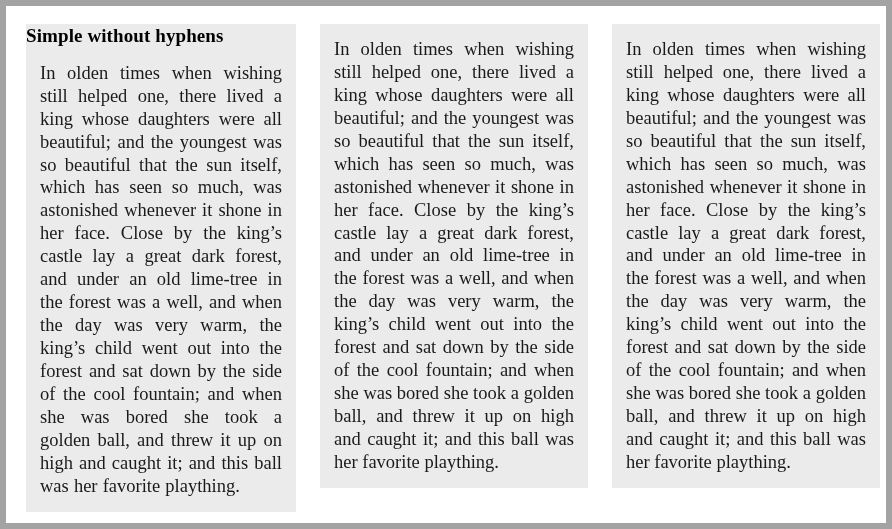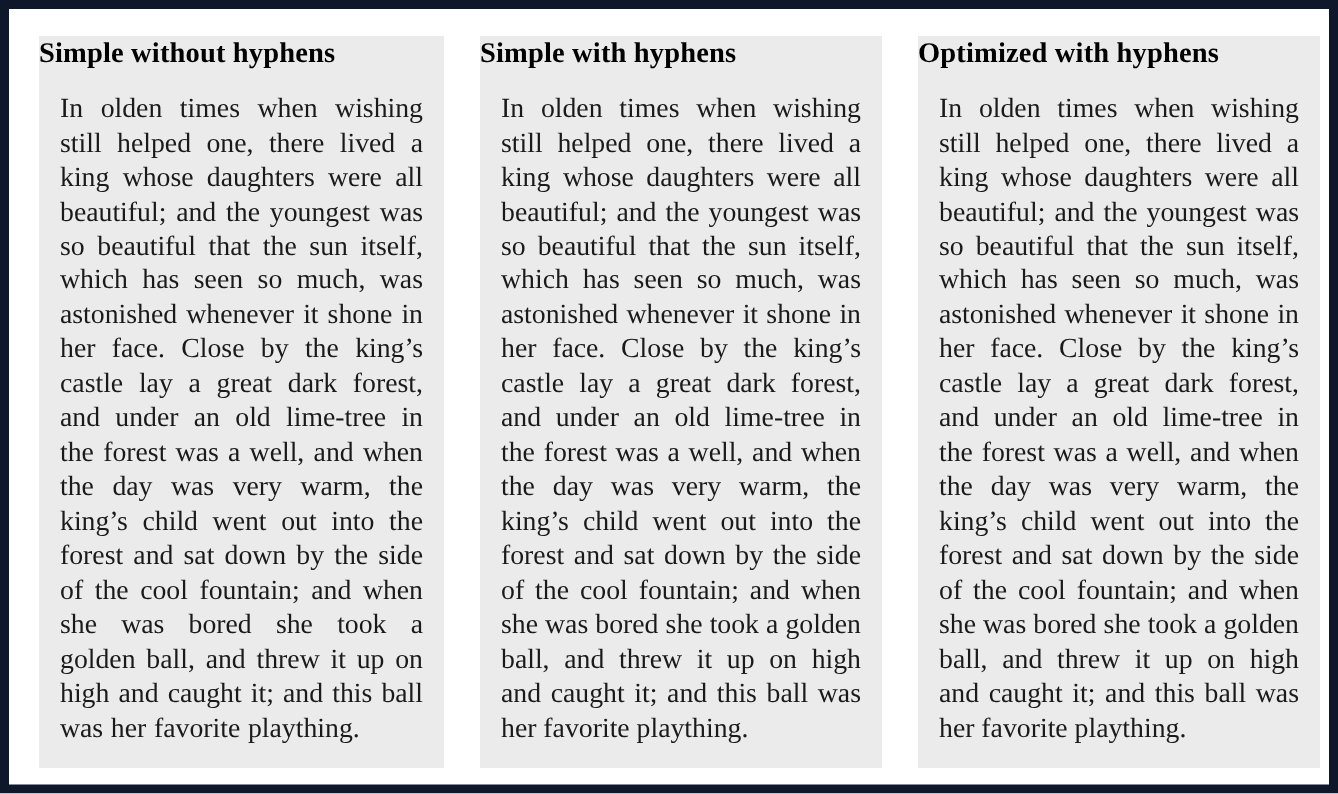--- a/index.html
+++ b/index.html
@@ -12,21 +12,21 @@
     background: #ffffff;
     font-family: "Liberation Serif", serif;
     overflow: hidden;
   }
   .page {
     position: relative;
     width: 892px;
     height: 529px;
     background: #ffffff;
     box-sizing: border-box;
-    border: 6px solid #0f172a;
+    border: 6px solid #a3a3a3;
   }
   .columns {
     display: flex;
     flex-direction: row;
     align-items: flex-start;
     padding: 18px 20px 0 20px;
     box-sizing: border-box;
     height: 100%;
   }
   .column {
@@ -86,25 +86,23 @@
   <div class="columns">
 
     <div class="column col-1">
       <div class="col-heading">Simple without hyphens</div>
       <div class="col-body nohyph">In olden times when wishing still helped one, there lived a king whose daughters were all beautiful; and the youngest was so beautiful that the sun itself, which has seen so much, was astonished whenever it shone in her face. Close by the king’s castle lay a great dark forest, and under an old lime-tree in the forest was a well, and when the day was very warm, the king’s child went out into the forest and sat down by the side of the cool fountain; and when she was bored she took a golden ball, and threw it up on high and caught it; and this ball was her favorite plaything.</div>
     </div>
 
     <div class="col-sep"></div>
 
     <div class="column col-2">
-      <div class="col-heading">Simple with hyphens</div>
       <div class="col-body hyph" lang="en">In olden times when wishing still helped one, there lived a king whose daughters were all beautiful; and the youngest was so beautiful that the sun itself, which has seen so much, was astonished whenever it shone in her face. Close by the king’s castle lay a great dark forest, and under an old lime-tree in the forest was a well, and when the day was very warm, the king’s child went out into the forest and sat down by the side of the cool fountain; and when she was bored she took a golden ball, and threw it up on high and caught it; and this ball was her favorite plaything.</div>
     </div>
 
     <div class="col-sep"></div>
 
     <div class="column col-3">
-      <div class="col-heading">Optimized with hyphens</div>
       <div class="col-body opt" lang="en">In olden times when wishing still helped one, there lived a king whose daughters were all beautiful; and the youngest was so beautiful that the sun itself, which has seen so much, was astonished whenever it shone in her face. Close by the king’s castle lay a great dark forest, and under an old lime-tree in the forest was a well, and when the day was very warm, the king’s child went out into the forest and sat down by the side of the cool fountain; and when she was bored she took a golden ball, and threw it up on high and caught it; and this ball was her favorite plaything.</div>
     </div>
 
   </div>
 </div>
 
 </body></html>

